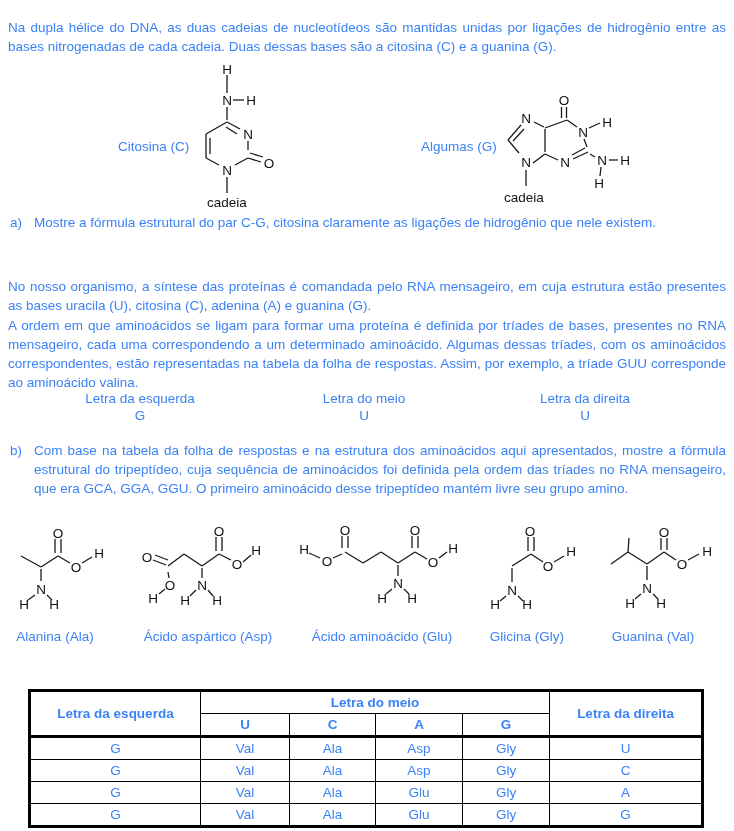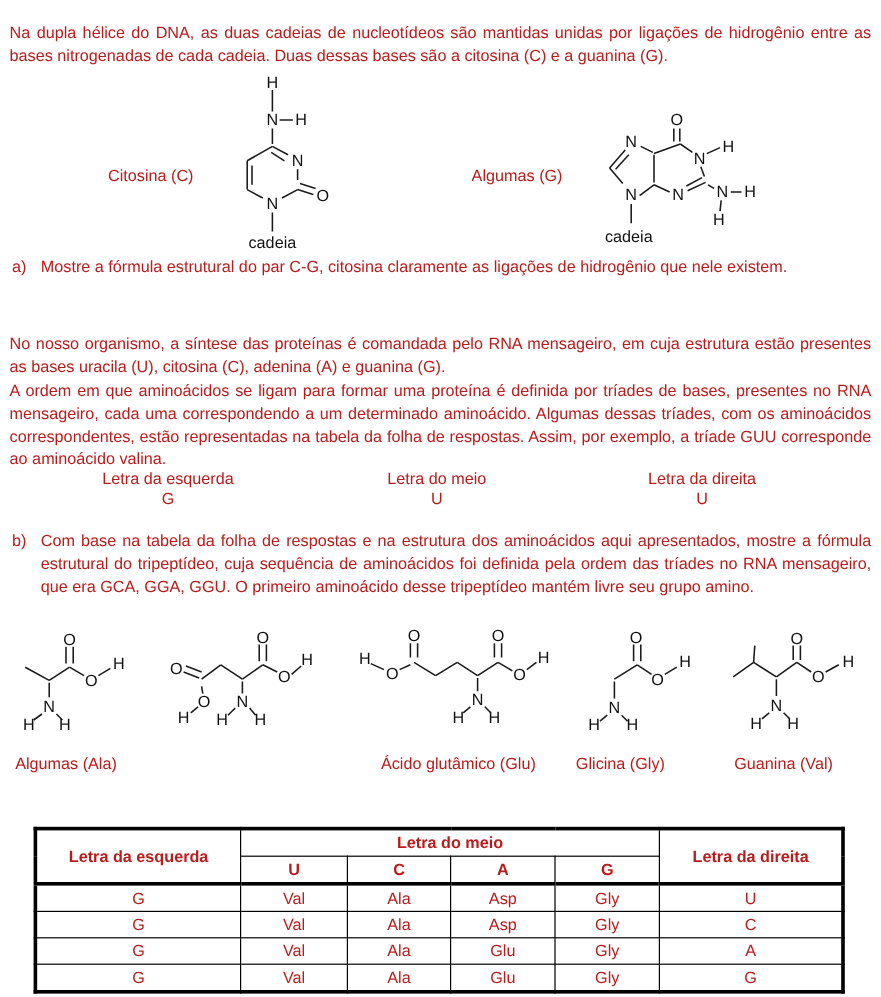--- a/index.html
+++ b/index.html
@@ -1,23 +1,23 @@
 <!DOCTYPE html>
 <html lang="pt"><head>
 <meta charset="utf-8">
 <style>
   html,body{margin:0;padding:0;background:#fff;}
   #page{position:relative;width:734px;height:831px;background:#fff;
         font-family:"Liberation Sans",sans-serif;font-size:13.5px;line-height:19px;
-        color:#b91c1c;overflow:hidden;}
+        color:#3b82f6;overflow:hidden;}
   .para{position:absolute;left:8px;width:718px;text-align:justify;}
   .item{position:absolute;left:8px;width:718px;}
   .item .marker{position:absolute;left:2px;top:0;}
   .item .itext{display:block;padding-left:26px;text-align:justify;}
-  .struct-label{position:absolute;white-space:nowrap;}
+  .struct-label{position:absolute;white-space:nowrap;margin-left:28px;}
   .mol{position:absolute;}
   .mol svg text{font-family:"Liberation Sans",sans-serif;}
   .mini-col{position:absolute;top:391px;width:172px;text-align:center;line-height:16px;}
   .mini-col .letter{margin-top:1px;}
   .amino-label{position:absolute;top:627px;text-align:center;white-space:nowrap;}
   table.codon{position:absolute;top:689px;left:28px;border-collapse:collapse;
               table-layout:fixed;width:673px;}
   table.codon td,table.codon th{border:1.5px solid #000;padding:0;text-align:center;
               vertical-align:middle;height:21px;font-size:13.5px;overflow:hidden;}
   table.codon{border:3px solid #000;}
@@ -213,23 +213,24 @@
         <line x1="41" y1="74" x2="35" y2="79" stroke="#1a1a1a" stroke-width="1.3"></line>
         <line x1="53" y1="74" x2="58" y2="79" stroke="#1a1a1a" stroke-width="1.3"></line>
         <text x="64" y="12" text-anchor="middle" dominant-baseline="central" font-size="13.5" fill="#111">O</text>
         <text x="82" y="44" text-anchor="middle" dominant-baseline="central" font-size="13.5" fill="#111">O</text>
         <text x="107" y="31" text-anchor="middle" dominant-baseline="central" font-size="13.5" fill="#111">H</text>
         <text x="47" y="68" text-anchor="middle" dominant-baseline="central" font-size="13.5" fill="#111">N</text>
         <text x="30" y="83" text-anchor="middle" dominant-baseline="central" font-size="13.5" fill="#111">H</text>
         <text x="61" y="83" text-anchor="middle" dominant-baseline="central" font-size="13.5" fill="#111">H</text>
       </svg></div>
 
-  <span class="amino-label" style="left:10px;width:90px">Algumas (Ala)</span>
-  <span class="amino-label" style="left:307px;width:150px">Ácido glutâmico (Glu)</span>
-  <span class="amino-label" style="left:457px;width:120px">Glicina (Gly)</span>
+  <span class="amino-label" style="left:10px;width:90px">Alanina (Ala)</span>
+  <span class="amino-label" style="left:133px;width:150px">Ácido aspártico (Asp)</span>
+  <span class="amino-label" style="left:307px;width:150px">Ácido aminoácido (Glu)</span>
+  <span class="amino-label" style="left:467px;width:120px">Glicina (Gly)</span>
   <span class="amino-label" style="left:593px;width:120px">Guanina (Val)</span>
 
   <table class="codon">
     <colgroup>
       <col style="width:171px">
         <col style="width:89px">
         <col style="width:86px">
       <col style="width:87px">
         <col style="width:87px">
         <col style="width:153px">

